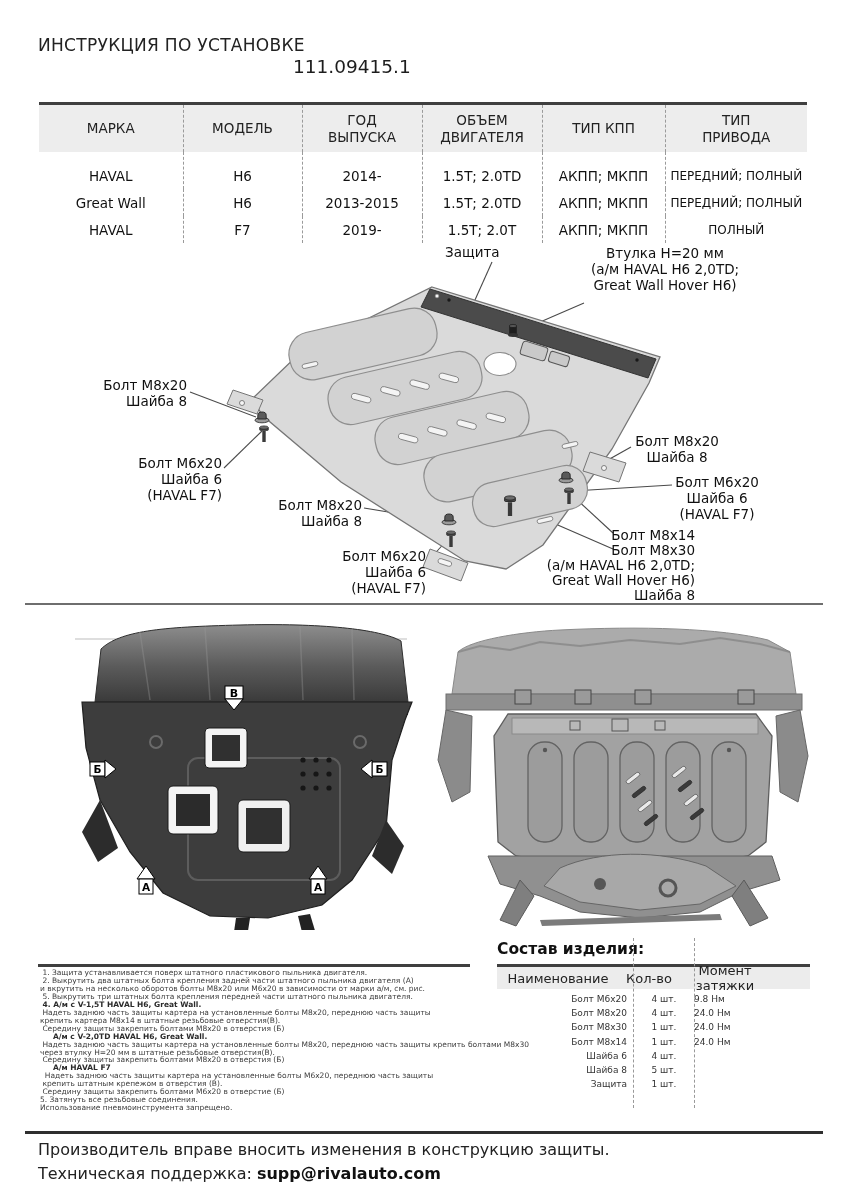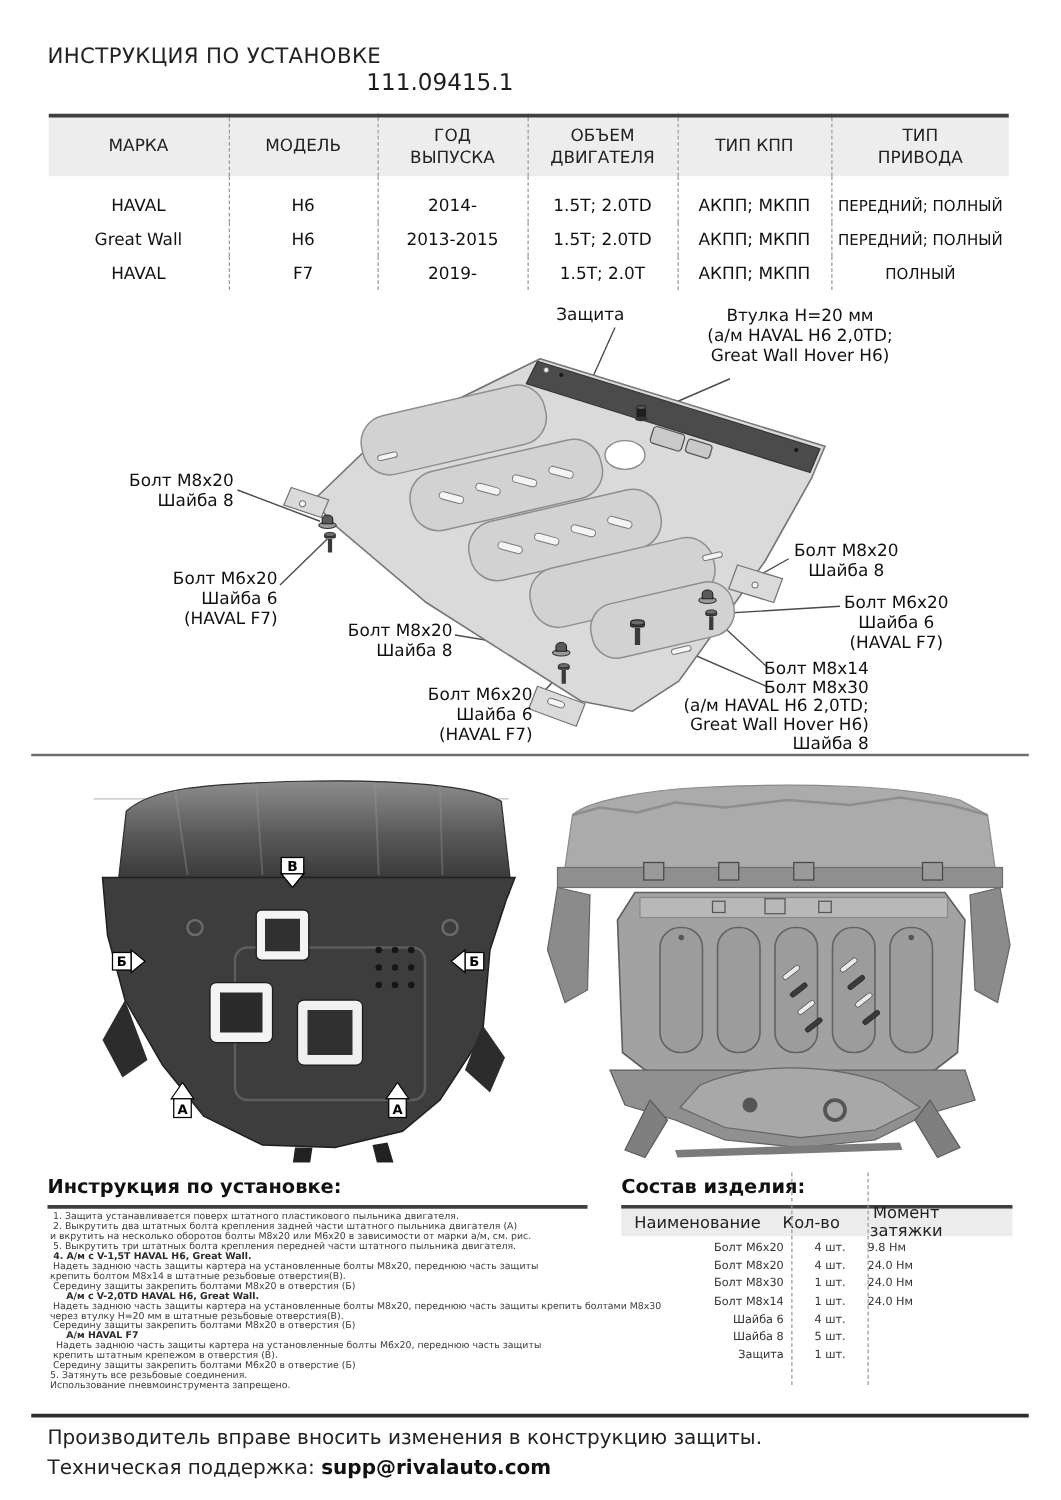--- a/index.html
+++ b/index.html
@@ -4,21 +4,21 @@
 <style>
   html,body{margin:0;padding:0;background:#fff;}
   .page{position:relative;width:849px;height:1200px;background:#fff;overflow:hidden;
         font-family:"DejaVu Sans","Liberation Sans",sans-serif;color:#1d1d1d;}
   .abs{position:absolute;}
   
   .hdr-sub{left:38px;top:35px;font-size:17px;color:#222;letter-spacing:.3px;}
   .hdr-title{left:38px;top:56px;font-size:18.5px;font-weight:bold;letter-spacing:.2px;}
   .hdr-num{left:293px;top:56px;font-size:18.5px;font-weight:normal;}
   
-  .spec-wrap{left:39px;top:91px;}
+  .spec-wrap{left:39px;top:102px;}
   table.spec{border-collapse:collapse;width:768px;border-top:3px solid #3f3f3f;table-layout:fixed;}
   table.spec th{background:#ededed;font-weight:normal;font-size:13.5px;color:#222;height:45px;
     white-space:pre-line;line-height:1.25;border-right:1.5px dashed #9a9a9a;text-align:center;vertical-align:middle;}
   table.spec th:last-child,table.spec td:last-child{border-right:none;}
   table.spec td{font-size:13.5px;color:#111;text-align:center;height:27px;border-right:1.5px dashed #9a9a9a;padding:0 2px;vertical-align:middle;}
   table.spec td:last-child{font-size:12px;}
   table.spec tr.first td{padding-top:10px;}
   
   .callout{position:absolute;font-size:13.5px;line-height:16px;white-space:pre-line;color:#101010;}
   .ra{text-align:right;} .ca{text-align:center;}
@@ -192,21 +192,21 @@
       <use href="#screwV" transform="translate(264,430)"></use>
       <use href="#boltA" transform="translate(449,519)"></use>
       <use href="#screwV" transform="translate(451,535)"></use>
       <use href="#boltA" transform="translate(566,477)"></use>
       <use href="#screwV" transform="translate(569,492)"></use>
       <use href="#screwV" transform="translate(510,501) scale(1.25)"></use>
     </g>
   </svg>
 
   <div class="callout" style="left:445px;top:244px;width:60px">Защита</div>
-  <div class="callout ca" style="left:551px;top:245px;width:178px">Втулка Н=20 мм
+  <div class="callout ca" style="left:576px;top:245px;width:178px">Втулка Н=20 мм
 (а/м HAVAL H6 2,0TD;
 Great Wall Hover H6)</div>
   <div class="callout ra" style="left:95px;top:377px;width:92px">Болт М8х20
 Шайба 8</div>
   <div class="callout ra" style="left:110px;top:455px;width:112px">Болт М6х20
 Шайба 6
 (HAVAL F7)</div>
   <div class="callout ra" style="left:265px;top:497px;width:97px">Болт М8х20
 Шайба 8</div>
   <div class="callout ra" style="left:318px;top:548px;width:108px">Болт М6х20
@@ -337,30 +337,29 @@
       <path d="M488,856 L772,856 L780,880 L740,892 L700,912 L640,918 L580,912 L540,896 L500,884 Z" fill="#909090" stroke="#5f5f5f"></path>
       <path d="M560,868 C600,850 660,850 706,866 L736,886 L700,904 L640,910 L580,902 L544,886 Z" fill="#a8a8a8" stroke="#666"></path>
       <circle cx="600" cy="884" r="6" fill="#565656"></circle>
       <circle cx="668" cy="888" r="8" fill="none" stroke="#555" stroke-width="3"></circle>
       <path d="M520,880 L500,920 L516,926 L534,896 Z" fill="#7f7f7f" stroke="#5a5a5a"></path>
       <path d="M744,880 L768,918 L750,926 L732,896 Z" fill="#7f7f7f" stroke="#5a5a5a"></path>
       <path d="M540,920 L720,914 L722,920 L542,926 Z" fill="#7b7b7b"></path>
     </g>
   </svg>
 
-  <div class="abs inst-title">Инструкция по установке:</div>
   <div class="abs inst-rule"></div>
   <div class="abs inst-list">
     <div class="line"> 1. Защита устанавливается поверх штатного пластикового пыльника двигателя.</div>
     <div class="line"> 2. Выкрутить два штатных болта крепления задней части штатного пыльника двигателя (А)</div>
     <div class="line">и вкрутить на несколько оборотов болты М8х20 или М6х20 в зависимости от марки а/м, см. рис.</div>
     <div class="line"> 5. Выкрутить три штатных болта крепления передней части штатного пыльника двигателя.</div>
     <div class="line b"> 4. А/м с V-1,5T HAVAL H6, Great Wall.</div>
     <div class="line"> Надеть заднюю часть защиты картера на установленные болты М8х20, переднюю часть защиты</div>
-    <div class="line">крепить болтом М8х14 в штатные резьбовые отверстия(В).</div>
+    <div class="line">крепить картера М8х14 в штатные резьбовые отверстия(В).</div>
     <div class="line"> Середину защиты закрепить болтами М8х20 в отверстия (Б)</div>
     <div class="line b">     А/м с V-2,0TD HAVAL H6, Great Wall.</div>
     <div class="line"> Надеть заднюю часть защиты картера на установленные болты М8х20, переднюю часть защиты крепить болтами М8х30</div>
     <div class="line">через втулку Н=20 мм в штатные резьбовые отверстия(В).</div>
     <div class="line"> Середину защиты закрепить болтами М8х20 в отверстия (Б)</div>
     <div class="line b">     А/м HAVAL F7</div>
     <div class="line">  Надеть заднюю часть защиты картера на установленные болты М6х20, переднюю часть защиты</div>
     <div class="line"> крепить штатным крепежом в отверстия (В).</div>
     <div class="line"> Середину защиты закрепить болтами М6х20 в отверстие (Б)</div>
     <div class="line">5. Затянуть все резьбовые соединения.</div>

